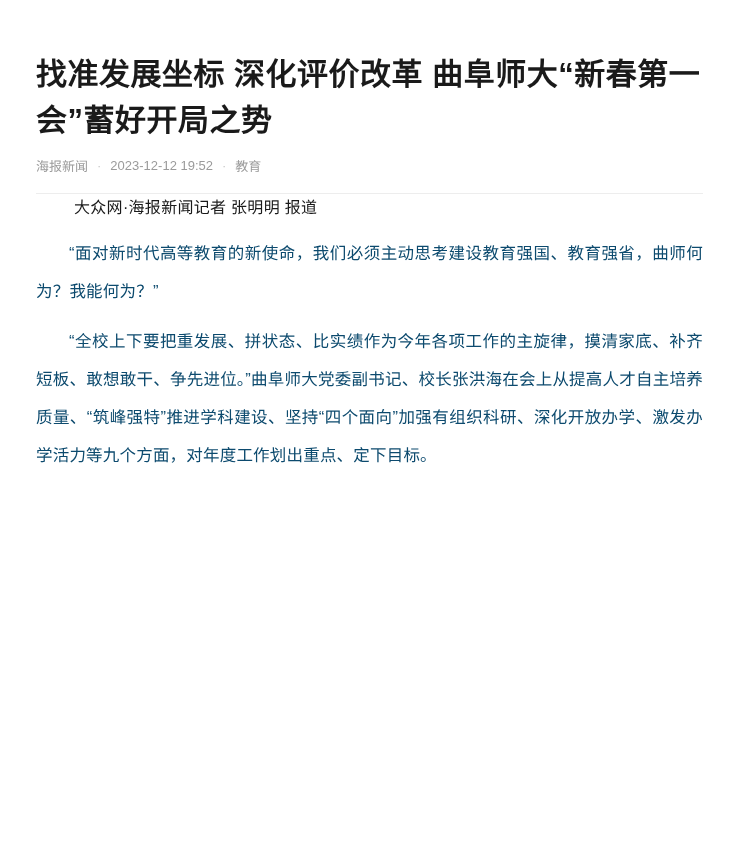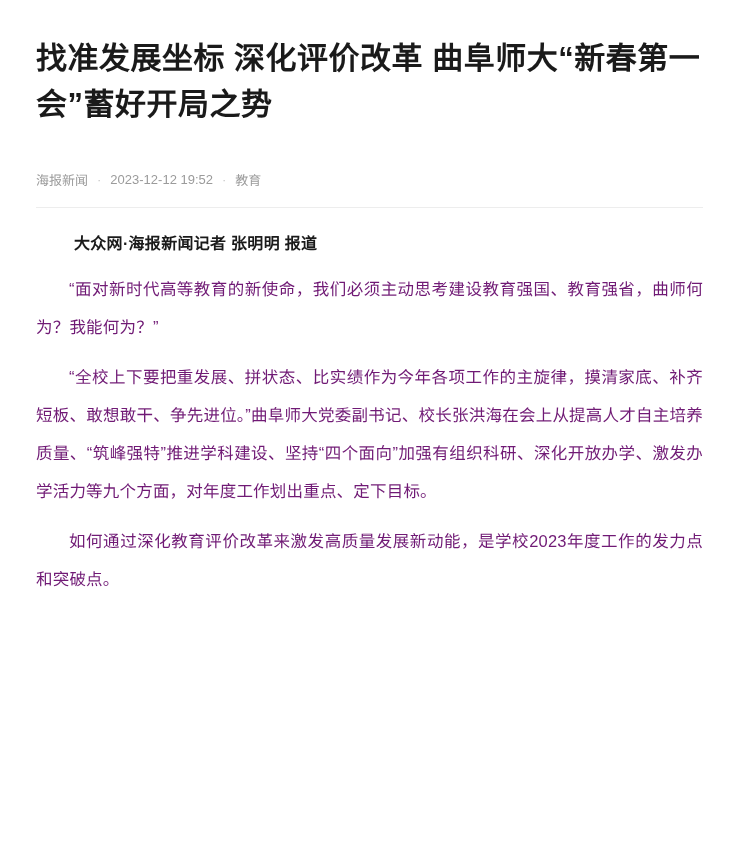--- a/index.html
+++ b/index.html
@@ -11,68 +11,67 @@
     width: 739px;
     height: 864px;
     overflow: hidden;
     font-family: "Liberation Sans", "DejaVu Sans", sans-serif;
     color: #222222;
   }
   .page {
     width: 739px;
     height: 864px;
     box-sizing: border-box;
-    padding: 28px 36px 0 36px;
+    padding: 44px 36px 0 36px;
     background: #ffffff;
     position: relative;
   }
   .article-title {
     font-size: 31px;
     line-height: 46px;
     font-weight: bold;
     color: #1a1a1a;
     letter-spacing: 0.5px;
     margin: 0 0 0 0;
     padding-top: 8px;
   }
   .meta-row {
-    margin-top: 42px;
+    margin-top: 12px;
     font-size: 13px;
     color: #9b9b9b;
     display: flex;
     align-items: center;
     gap: 0px;
   }
   .meta-item {
     white-space: nowrap;
   }
   .meta-sep {
     margin: 0 9px;
     color: #c8c8c8;
   }
   .divider {
     margin-top: 18px;
     border-top: 1px solid #ededed;
     width: 100%;
   }
   .byline {
-    margin-top: 22px;
     font-size: 16px;
-    font-weight: bold;
+    font-weight: normal;
     color: #1a1a1a;
     padding-left: 38px;
     letter-spacing: 0.3px;
   }
   .body-text {
     margin-top: 16px;
   }
   .para {
     font-size: 16.5px;
     line-height: 38px;
-    color: #701a75;
+    color: #0c4a6e;
     text-align: justify;
     text-indent: 2em;
     margin: 0 0 12px 0;
     letter-spacing: 0.2px;
   }
   .para:last-child {
     margin-bottom: 0;
   }
 </style>
 </head>
@@ -90,16 +89,15 @@
     <span class="meta-item">教育</span>
   </div>
 
   <div class="divider"></div>
 
   <div class="byline">大众网·海报新闻记者 张明明 报道</div>
 
   <div class="body-text">
     <p class="para">“面对新时代高等教育的新使命，我们必须主动思考建设教育强国、教育强省，曲师何为？我能何为？”</p>
     <p class="para">“全校上下要把重发展、拼状态、比实绩作为今年各项工作的主旋律，摸清家底、补齐短板、敢想敢干、争先进位。”曲阜师大党委副书记、校长张洪海在会上从提高人才自主培养质量、“筑峰强特”推进学科建设、坚持“四个面向”加强有组织科研、深化开放办学、激发办学活力等九个方面，对年度工作划出重点、定下目标。</p>
-    <p class="para">如何通过深化教育评价改革来激发高质量发展新动能，是学校2023年度工作的发力点和突破点。</p>
   </div>
 
 </div>
 
 </body></html>

